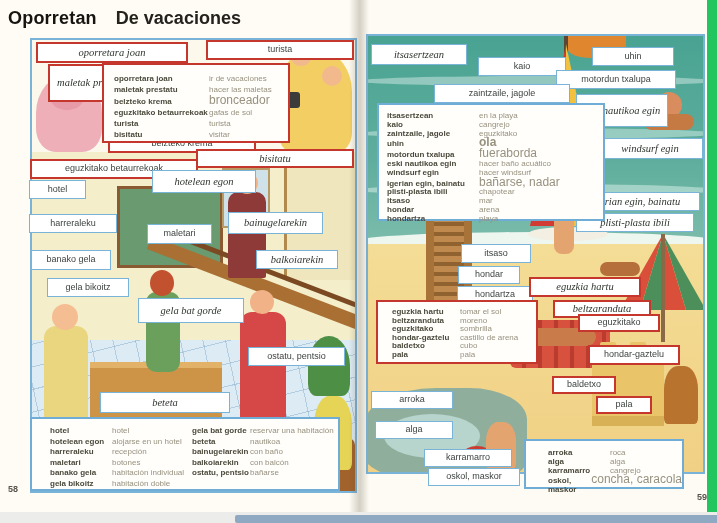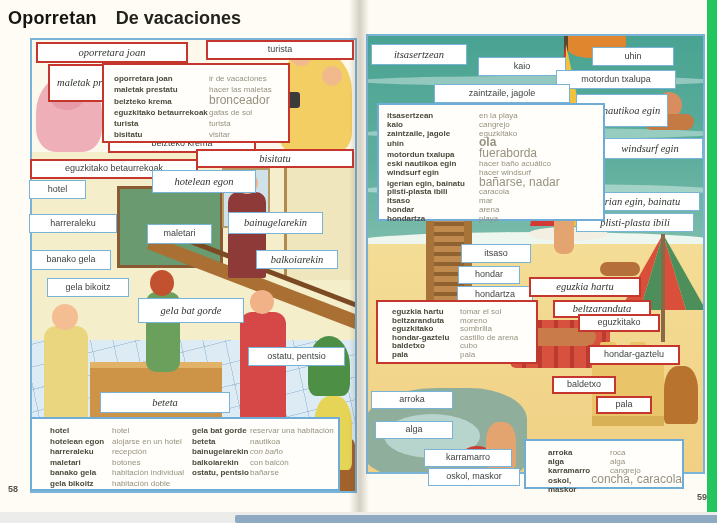--- a/index.html
+++ b/index.html
@@ -236,21 +236,21 @@
       <div class="vrow" style="line-height:10.5px;">
           <span class="eu" style="width:58px;font-size:8px;">gela bat gorde</span>
           <span class="es" style="font-size:8px;white-space:nowrap;">reservar una habitación</span>
         </div>
       <div class="vrow" style="line-height:10.5px;">
           <span class="eu" style="width:58px;font-size:8px;">beteta</span>
           <span class="es" style="font-size:8px;">nautikoa</span>
         </div>
       <div class="vrow" style="line-height:10.5px;">
           <span class="eu" style="width:58px;font-size:8px;">bainugelarekin</span>
-          <span class="es" style="font-size:8px;font-style:italic;">con baño</span>
+          <span class="es" style="font-size:8px;">con baño</span>
         </div>
       <div class="vrow" style="line-height:10.5px;">
           <span class="eu" style="width:58px;font-size:8px;">balkoiarekin</span>
           <span class="es" style="font-size:8px;">con balcón</span>
         </div>
       <div class="vrow" style="line-height:10.5px;">
           <span class="eu" style="width:58px;font-size:8px;">ostatu, pentsio</span>
           <span class="es" style="font-size:8px;">bañarse</span>
         </div>
     </div>
@@ -351,21 +351,21 @@
     <div class="vrow" style="line-height:8.8px;">
         <span class="eu" style="width:92px;font-size:8px;">windsurf egin</span>
         <span class="es" style="font-size:8px;">hacer windsurf</span>
       </div>
     <div class="vrow" style="line-height:8.8px;">
         <span class="eu" style="width:92px;font-size:8px;">igerian egin, bainatu</span>
         <span class="es" style="font-size:12px;">bañarse, nadar</span>
       </div>
     <div class="vrow" style="line-height:8.8px;">
         <span class="eu" style="width:92px;font-size:8px;">plisti-plasta ibili</span>
-        <span class="es" style="font-size:8px;">caracola</span>
+        <span class="es" style="font-size:8px;">chapotear</span>
       </div>
     <div class="vrow" style="line-height:8.8px;">
         <span class="eu" style="width:92px;font-size:8px;">itsaso</span>
         <span class="es" style="font-size:8px;">mar</span>
       </div>
     <div class="vrow" style="line-height:8.8px;">
         <span class="eu" style="width:92px;font-size:8px;">hondar</span>
         <span class="es" style="font-size:8px;">arena</span>
       </div>
     <div class="vrow" style="line-height:8.8px;">

